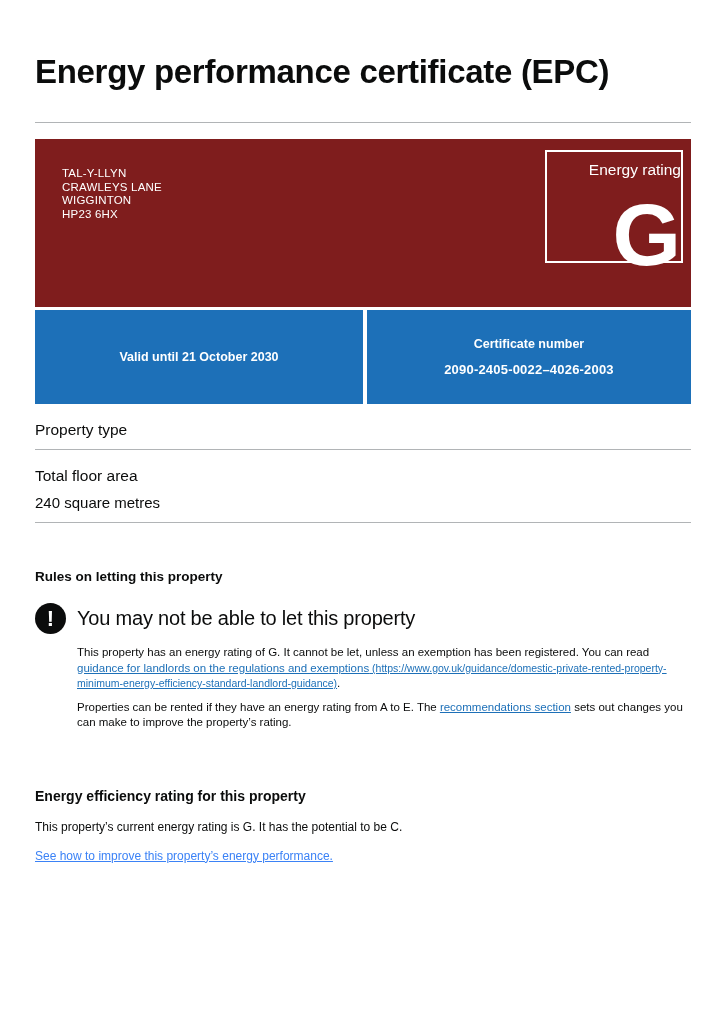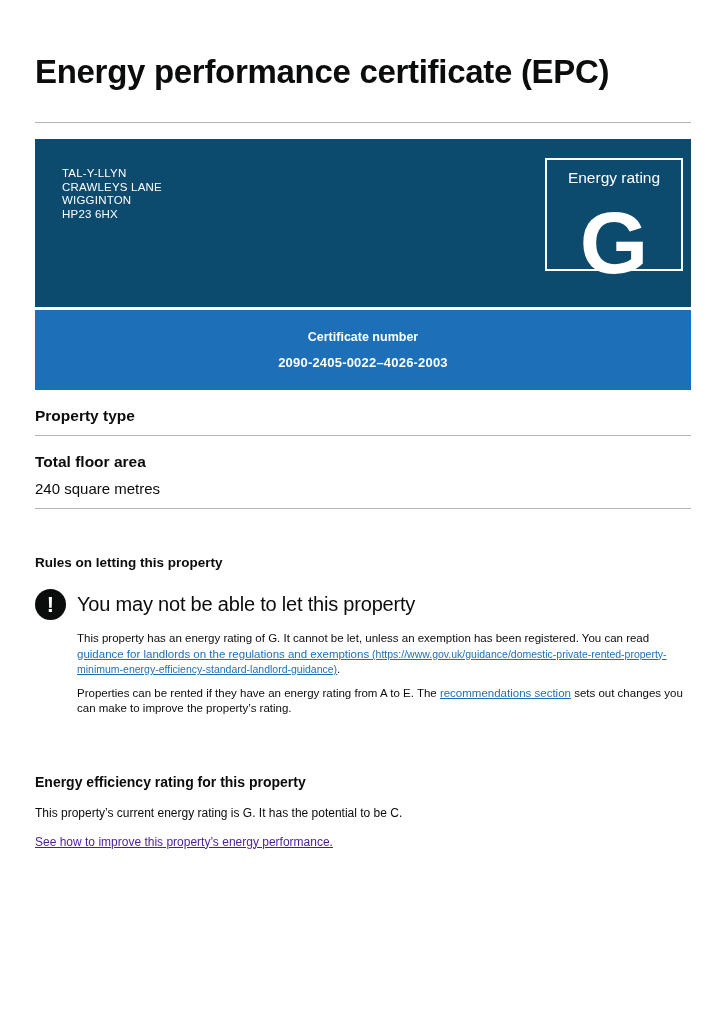--- a/index.html
+++ b/index.html
@@ -18,42 +18,42 @@
     font-size:33px; font-weight:bold; line-height:43px;
     letter-spacing:-0.3px;
     max-width:600px;
   }
 
   .rule { border:none; border-top:1px solid #b1b4b6; height:0; }
   .rule.title-rule { margin-top:29px; }
 
   
   .summary-box { margin-top:16px; }
-  .summary-top { position:relative; background:#0c4a6e; height:168px; }
+  .summary-top { position:relative; background:#7f1d1d; height:168px; }
   .address { position:absolute; left:27px; top:28px; color:#ffffff; font-size:11.5px; line-height:13.5px; letter-spacing:0.2px; }
   .rating-box {
-    position:absolute; top:19px; right:8px;
+    position:absolute; top:11px; right:8px;
     width:138px; height:113px;
     border:2px solid #ffffff;
-    color:#ffffff; text-align:center;
+    color:#ffffff; text-align:right;
   }
   .rating-label { font-size:15.5px; margin-top:9px; }
   .rating-letter { font-size:88px; font-weight:bold; line-height:1; margin-top:12px; }
 
   .summary-bottom { display:flex; gap:4px; margin-top:3px; }
-  .cell { background:#1d70b8; height:80px; color:#ffffff; display:flex; flex-direction:column; align-items:center; justify-content:center; text-align:center; }
+  .cell { background:#1d70b8; height:94px; color:#ffffff; display:flex; flex-direction:column; align-items:center; justify-content:center; text-align:center; }
   .cell.valid { flex:none; width:328px; }
   .cell.cert { flex:1; }
   .valid-text { font-size:12.5px; font-weight:bold; }
   .cert-label { font-size:12.5px; font-weight:bold; }
   .cert-number { font-size:13px; font-weight:bold; margin-top:11px; letter-spacing:0.2px; }
 
   
   .fact { margin-top:15px; }
-  .fact-label { font-size:15.5px; font-weight:bold; line-height:21px; }
+  .fact-label { font-size:15.5px; font-weight:normal; line-height:21px; }
   .fact-value { font-size:15px; line-height:20px; margin-top:7px; }
   .rule.fact-rule { margin-top:9px; }
 
   
   .rules-heading { margin-top:45px; font-size:13.5px; font-weight:bold; line-height:18px; }
   .warning { display:flex; margin-top:17px; }
   .warning-icon {
     flex:none; width:31px; height:31px; border-radius:50%;
     background:#0b0c0c; color:#ffffff;
     font-size:22px; font-weight:bold;
@@ -63,21 +63,21 @@
   .warning-body { margin-left:11px; min-width:0; }
   .warning-title { font-size:20px; font-weight:normal; line-height:31px; letter-spacing:-0.2px; }
   .warning-text { margin-top:11px; font-size:11.5px; line-height:15.5px; max-width:612px; }
   .warning-text + .warning-text { margin-top:8px; }
   a.inline-link { color:#1d70b8; text-decoration:underline; }
   .small-url { font-size:10.5px; }
 
   
   .eff-heading { margin-top:56px; font-size:14px; font-weight:bold; line-height:19px; }
   .eff-text { margin-top:13px; font-size:12px; line-height:16px; }
-  .improve-link { display:inline-block; margin-top:14px; font-size:12px; color:#4c1d95; text-decoration:underline; }
+  .improve-link { display:inline-block; margin-top:14px; font-size:12px; color:#3b82f6; text-decoration:underline; }
 </style>
 </head>
 <body>
 
 <div class="content">
 
   <h1 class="page-title">Energy performance certificate (EPC)</h1>
 
   <hr class="rule title-rule">
 
@@ -88,20 +88,23 @@
         <div>CRAWLEYS LANE</div>
         <div>WIGGINTON</div>
         <div>HP23 6HX</div>
       </div>
       <div class="rating-box">
         <div class="rating-label">Energy rating</div>
         <div class="rating-letter">G</div>
       </div>
     </div>
     <div class="summary-bottom">
+      <div class="cell valid">
+        <div class="valid-text">Valid until 21 October 2030</div>
+      </div>
       <div class="cell cert">
         <div class="cert-label">Certificate number</div>
         <div class="cert-number">2090-2405-0022–4026-2003</div>
       </div>
     </div>
   </div>
 
   <div class="fact">
     <div class="fact-label">Property type</div>
   </div>

